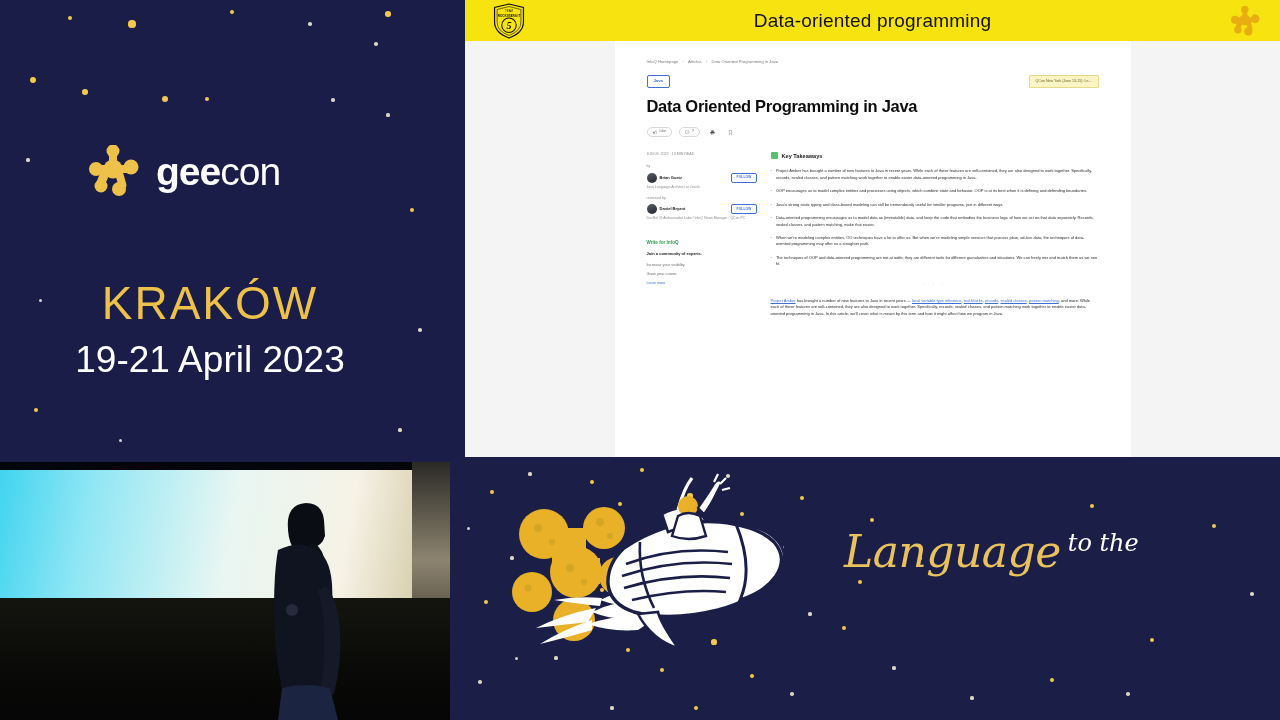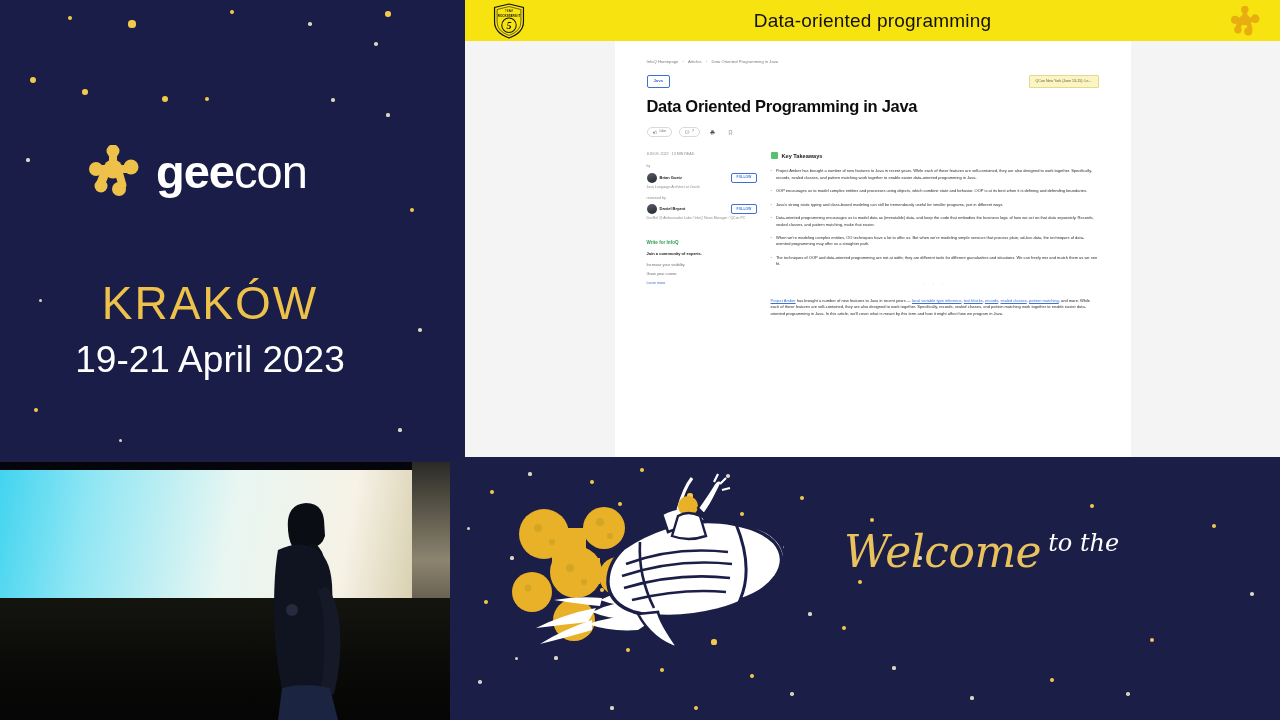--- a/index.html
+++ b/index.html
@@ -14,21 +14,21 @@
   #brand-panel {
     position:absolute; left:0; top:0; width:460px; height:460px;
     background:#191d47; overflow:hidden;
   }
   .star { position:absolute; border-radius:50%; background:#f2c94c; }
   #geecon-lockup {
     position:absolute; left:88px; top:145px;
     display:flex; align-items:center; gap:14px;
   }
   #geecon-wordmark {
-    font-size:47px; color:#ffffff; letter-spacing:-1px; line-height:1;
+    font-size:39px; color:#ffffff; letter-spacing:-1px; line-height:1;
   }
   #geecon-wordmark .bold { font-weight:bold; }
   .gee-logo { display:block; }
   #city-name {
     position:absolute; left:0; top:280px; width:420px; text-align:center;
     font-size:46px; color:#edc14a; letter-spacing:2px; line-height:1;
   }
   #event-dates {
     position:absolute; left:0; top:338px; width:420px; text-align:center;
     font-size:37px; color:#ffffff; letter-spacing:0px; line-height:1.2;
@@ -468,18 +468,18 @@
 
       <g fill="#ffffff">
         <path d="M104 136 Q72 142 44 156 Q76 152 96 150 Z"></path>
         <path d="M100 148 Q70 158 48 172 Q80 164 100 158 Z"></path>
         <path d="M110 126 Q84 124 62 128 Q88 132 108 134 Z"></path>
       </g>
     </svg>
 
     <div id="welcome-script">
       <div class="script-row">
-        <span id="welcome-word">Welcome</span><span id="tothe-word">to the</span>
+        <span id="welcome-word">Language</span><span id="tothe-word">to the</span>
       </div>
     </div>
   </div>
 
 </div>
 
 </body></html>

